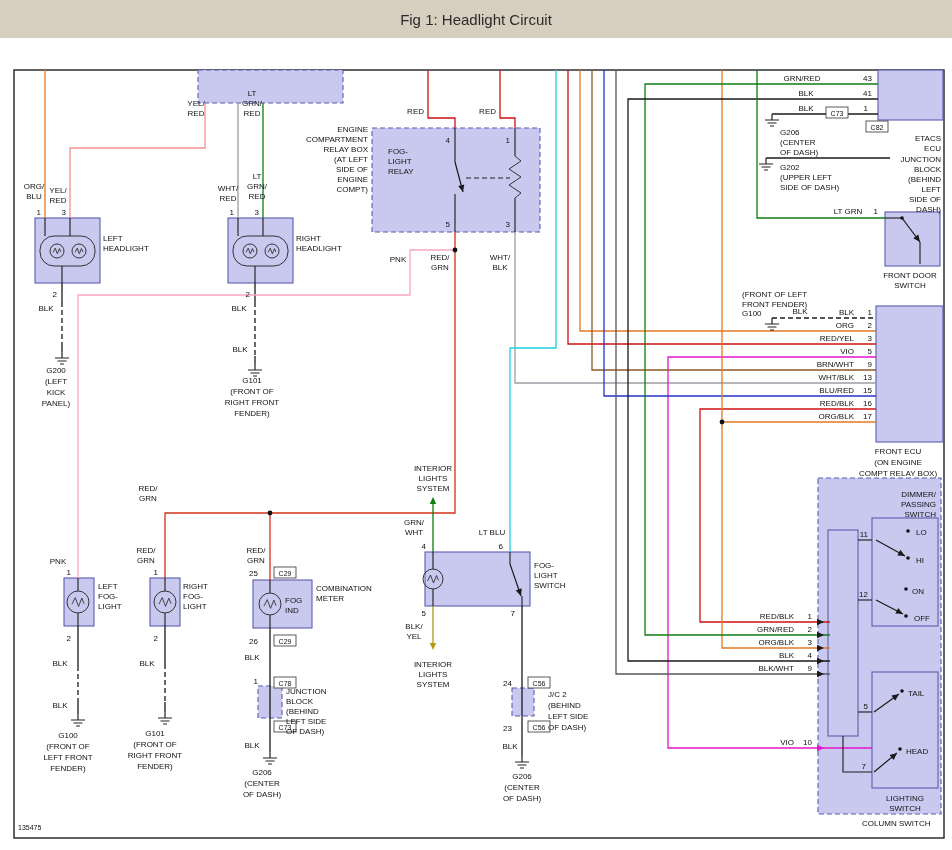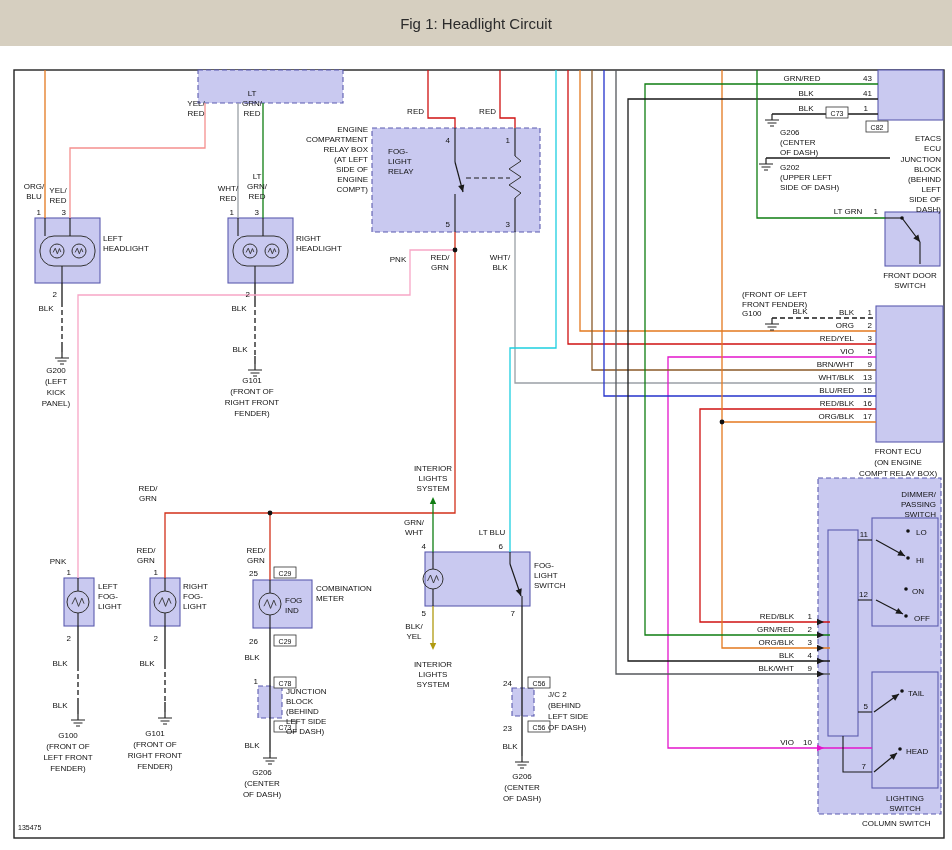--- a/index.html
+++ b/index.html
@@ -1,17 +1,17 @@
 <!DOCTYPE html>
 <html><head>
 <meta charset="utf-8">
 <style>
   html,body{margin:0;padding:0;background:#fff;}
   body{width:952px;height:850px;position:relative;font-family:"Liberation Sans",sans-serif;}
-  .hdr{position:absolute;left:0;top:0;width:952px;height:46px;background:#d6cfc0;
+  .hdr{position:absolute;left:0;top:0;width:952px;height:38px;background:#d6cfc0;
        display:flex;align-items:center;justify-content:center;}
   .hdr .t{font-size:15px;color:#2b2b2b;}
   svg{position:absolute;left:0;top:0;}
   svg text{font-family:"Liberation Sans",sans-serif;}
 </style>
 </head>
 <body>
 
 <div class="hdr">
   <div class="t">Fig 1: Headlight Circuit</div>

